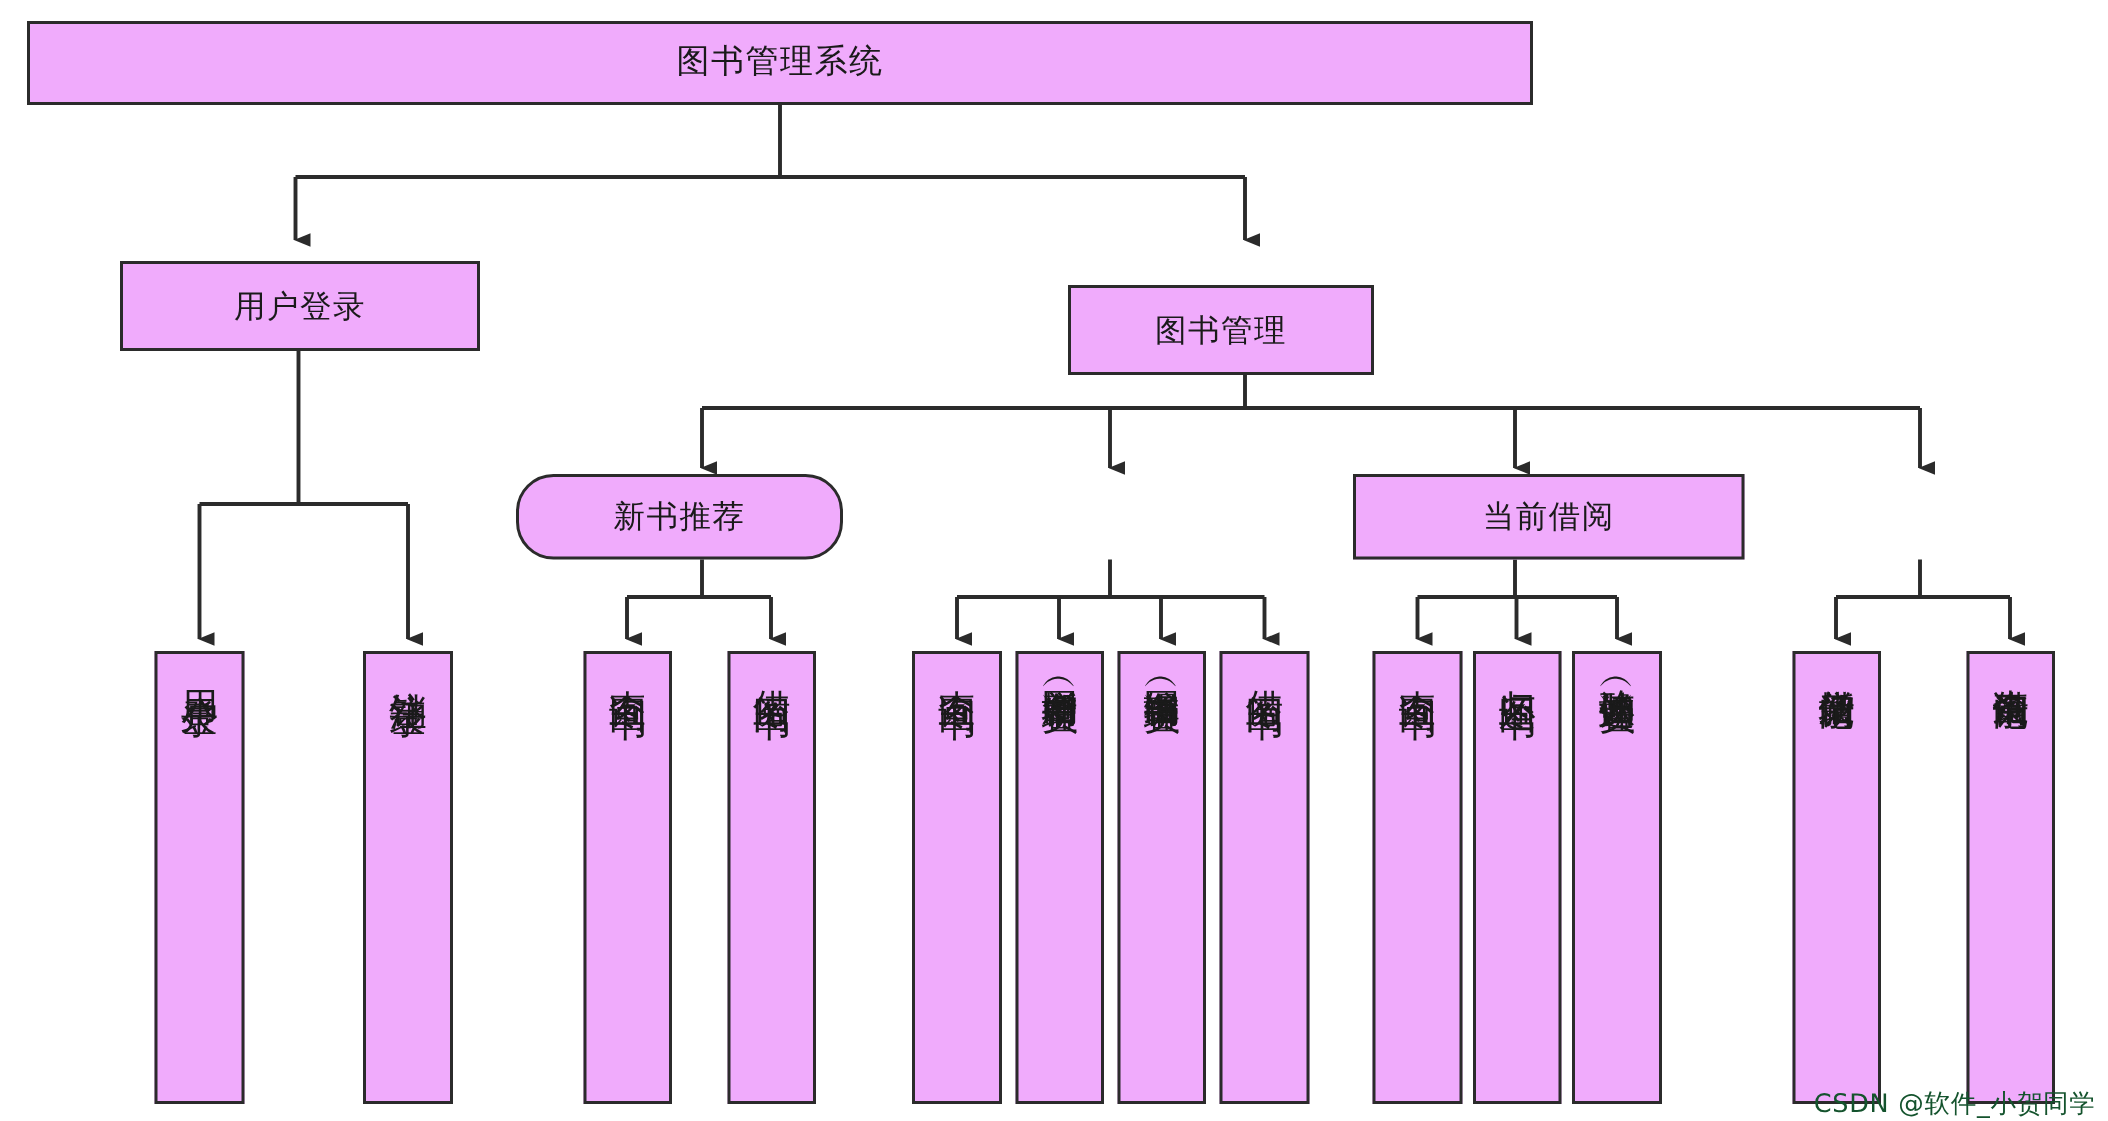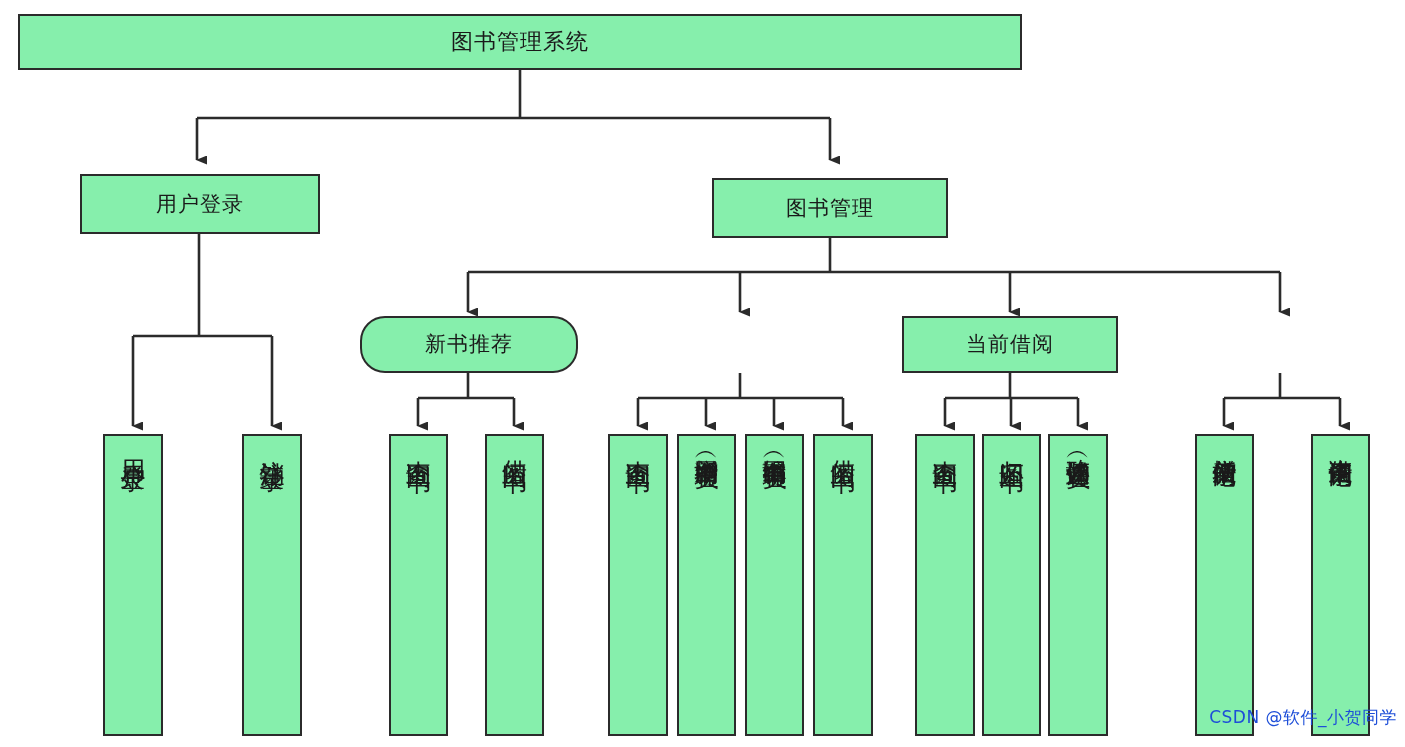--- a/index.html
+++ b/index.html
@@ -22,21 +22,21 @@
     position: absolute;
     left: 0;
     top: 0;
     width: 1405px;
     height: 747px;
     pointer-events: none;
   }
   .node {
     position: absolute;
     box-sizing: border-box;
-    background: #86efac;
+    background: #f0abfc;
     border: 2px solid #2b2b2b;
     display: flex;
     align-items: center;
     justify-content: center;
     color: #1a1a1a;
     z-index: 2;
   }
   .node .cap {
     display: block;
     text-align: center;
@@ -66,23 +66,23 @@
     letter-spacing: 3px;
     white-space: nowrap;
   }
   .node.vert.tall .cap {
     font-size: 24px;
     letter-spacing: 1px;
   }
   #watermark {
     position: absolute;
     right: 8px;
-    bottom: 18px;
+    bottom: 0;
     font-size: 17px;
-    color: #1d4ed8;
+    color: #14532d;
     letter-spacing: 0.5px;
     z-index: 5;
     white-space: nowrap;
     text-align: right;
   }
 </style>
 </head>
 <body>
 
 <div id="canvas">
@@ -137,28 +137,28 @@
     </g>
   </svg>
 
   <div class="node root horiz" style="left:18px; top:14px; width:1004px; height:56px;">
     <span class="cap">图书管理系统</span>
   </div>
 
   <div class="node horiz" style="left:80px; top:174px; width:240px; height:60px;">
     <span class="cap">用户登录</span>
   </div>
-  <div class="node horiz" style="left:712px; top:178px; width:236px; height:60px;">
+  <div class="node horiz" style="left:712px; top:190px; width:204px; height:60px;">
     <span class="cap">图书管理</span>
   </div>
 
-  <div class="node horiz" style="left:360px; top:316px; width:218px; height:57px;border-radius:25px;">
+  <div class="node horiz" style="left:344px; top:316px; width:218px; height:57px;border-radius:25px;">
     <span class="cap">新书推荐</span>
   </div>
-  <div class="node horiz" style="left:902px; top:316px; width:216px; height:57px;">
+  <div class="node horiz" style="left:902px; top:316px; width:261px; height:57px;">
     <span class="cap">当前借阅</span>
   </div>
 
   <div class="node vert" style="left:103px; top:434px; width:60px; height:302px;">
     <span class="cap">用户登录</span>
   </div>
   <div class="node vert" style="left:242px; top:434px; width:60px; height:302px;">
     <span class="cap">注销登录</span>
   </div>
 

